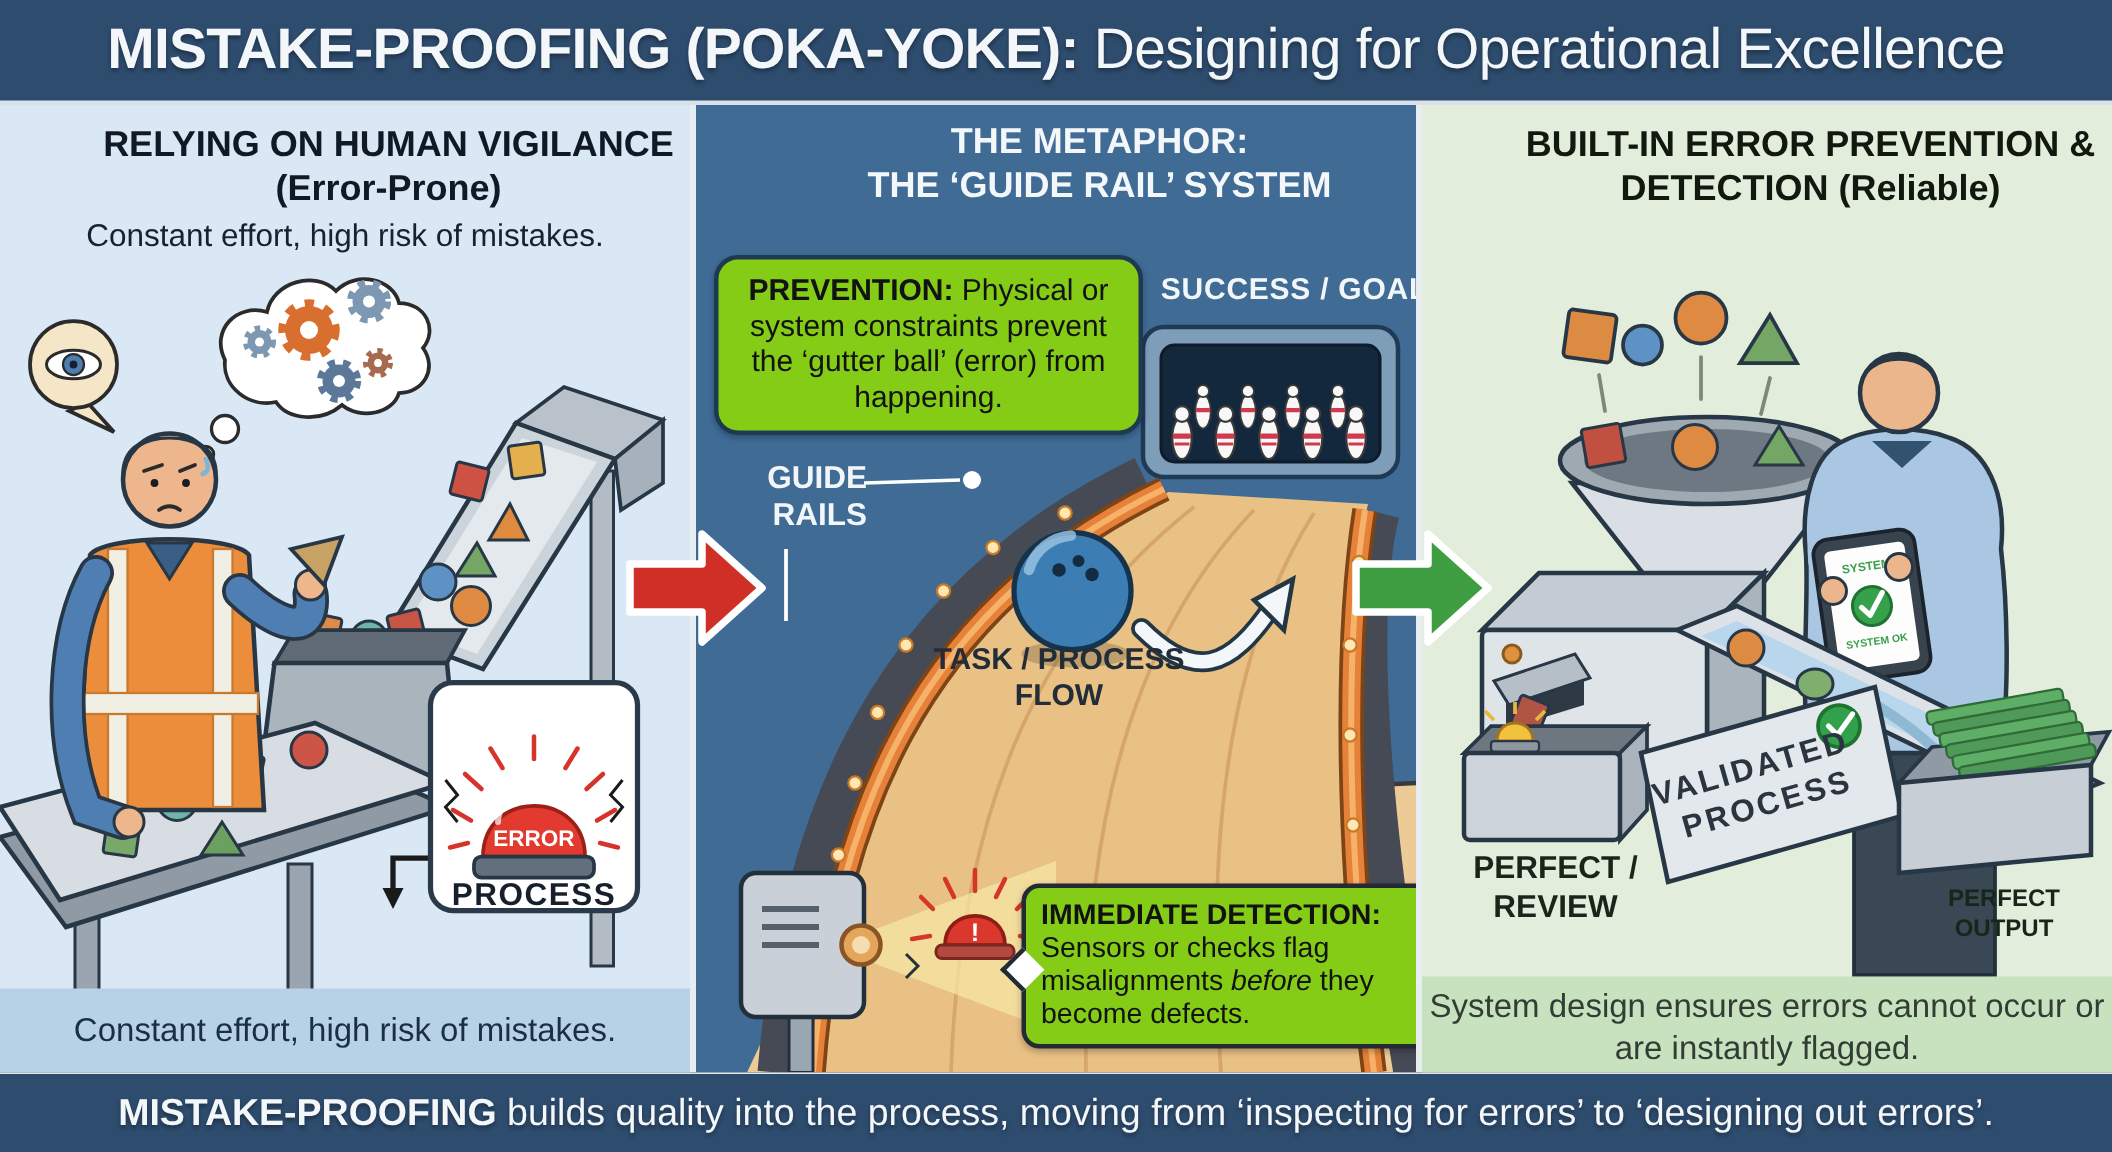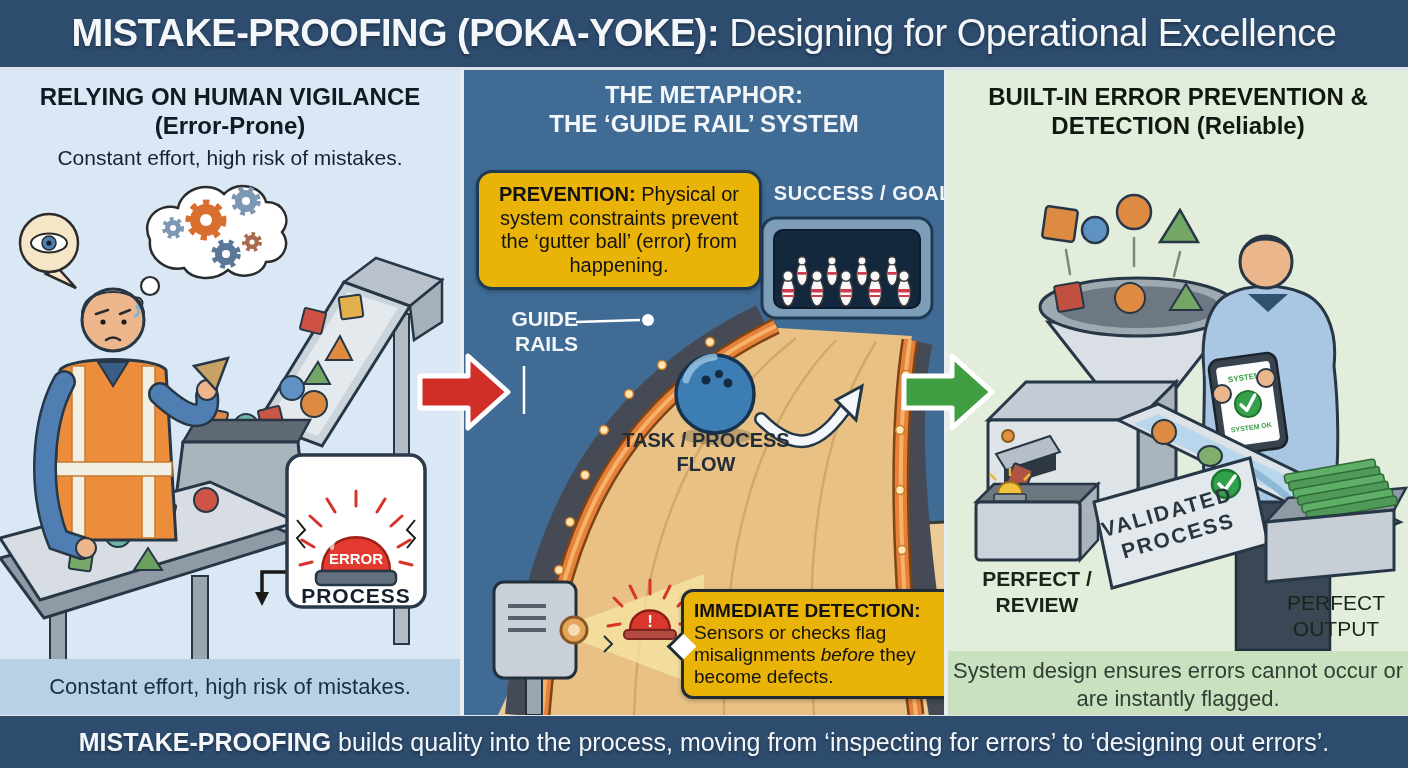--- a/index.html
+++ b/index.html
@@ -13,43 +13,43 @@
   .hdr .b{font-weight:800;}
   
   .panels{position:absolute;left:0;top:70px;width:1408px;height:645px;display:flex;gap:4px;background:#e8edf2;}
   .panel{position:relative;height:645px;overflow:hidden;}
   .p-left{width:460px;background:#d9e8f4;}
   .p-mid{width:480px;background:#3f6b95;}
   .p-right{width:460px;background:#e2eedb;}
   .panel svg.art{position:absolute;left:0;top:0;width:100%;height:100%;}
   
   .ov{position:absolute;z-index:3;}
-  .ttl{width:100%;text-align:center;line-height:1.22;}
+  .ttl{width:100%;text-align:center;line-height:1.22;padding-left:29px;}
   .p-left .ttl{top:12px;color:#111a24;}
   .p-left .ttl .l{font-size:24px;font-weight:800;}
   .p-left .sub{top:76px;width:100%;text-align:center;font-size:21px;color:#17222e;}
   .p-mid .ttl{top:10px;color:#f4f7fa;}
   .p-mid .ttl .l{font-size:24px;font-weight:800;}
   .p-right .ttl{top:12px;color:#101810;}
   .p-right .ttl .l{font-size:24px;font-weight:800;}
-  .callout{background:#eab308;border:3px solid #1d3document;border:3px solid #1d3a52;border-radius:16px;
+  .callout{background:#84cc16;border:3px solid #1d3document;border:3px solid #1d3a52;border-radius:16px;
            color:#121212;text-align:center;box-shadow:0 2px 4px rgba(0,0,0,.25);}
   .prevention{left:12px;top:100px;width:260px;padding:10px 10px;font-size:20px;line-height:1.18;}
   .prevention .b{font-weight:800;}
   .success{left:308px;top:112px;width:180px;text-align:right;color:#f2f6f9;font-weight:800;font-size:20px;letter-spacing:.5px;}
   .guide{left:30px;top:236px;width:84px;text-align:right;color:#f2f6f9;font-weight:800;font-size:21px;line-height:1.2;}
   .task{left:140px;top:358px;width:204px;text-align:center;color:#222d38;font-weight:800;font-size:20px;line-height:1.2;}
   .detect{left:217px;top:519px;width:252px;padding:8px 10px;font-size:19px;line-height:1.16;text-align:left;
           border-radius:12px;border:3px solid #222b33;}
   .detect .b{font-weight:800;}
   .detect .i{font-style:italic;}
   .detect:before{content:"";position:absolute;left:-13px;top:44px;width:18px;height:18px;background:#fff;
                  border-left:3px solid #222b33;border-bottom:3px solid #222b33;transform:rotate(45deg);}
   .reject{left:14px;top:496px;width:150px;text-align:center;font-weight:800;font-size:21px;color:#18251b;line-height:1.25;}
-  .perfect{left:316px;top:520px;width:144px;text-align:center;font-weight:400;font-size:21px;color:#18251b;line-height:1.25;}
+  .perfect{left:316px;top:520px;width:144px;text-align:center;font-weight:700;font-size:16px;color:#18251b;line-height:1.25;}
   .strip{position:absolute;left:0;bottom:0;width:100%;z-index:3;text-align:center;}
   .p-left .strip{height:56px;background:#b7d2e7;color:#1a2e46;font-size:22px;line-height:56px;}
   .p-right .strip{height:64px;background:#c8e2c0;color:#323d33;font-size:22px;line-height:1.25;padding-top:6px;box-sizing:border-box;}
   
   .ftr{position:absolute;left:0;top:715px;width:1408px;height:53px;background:#2e4c6e;
        display:flex;align-items:center;justify-content:center;border-top:1px solid #e5e5e5;box-sizing:border-box;}
   .ftr .t{color:#f4f7fa;font-size:25px;white-space:pre;text-shadow:0 2px 3px rgba(0,0,0,.35);}
   .ftr .b{font-weight:800;}
   
   .flow-arrow{position:absolute;z-index:6;width:96px;height:80px;}

